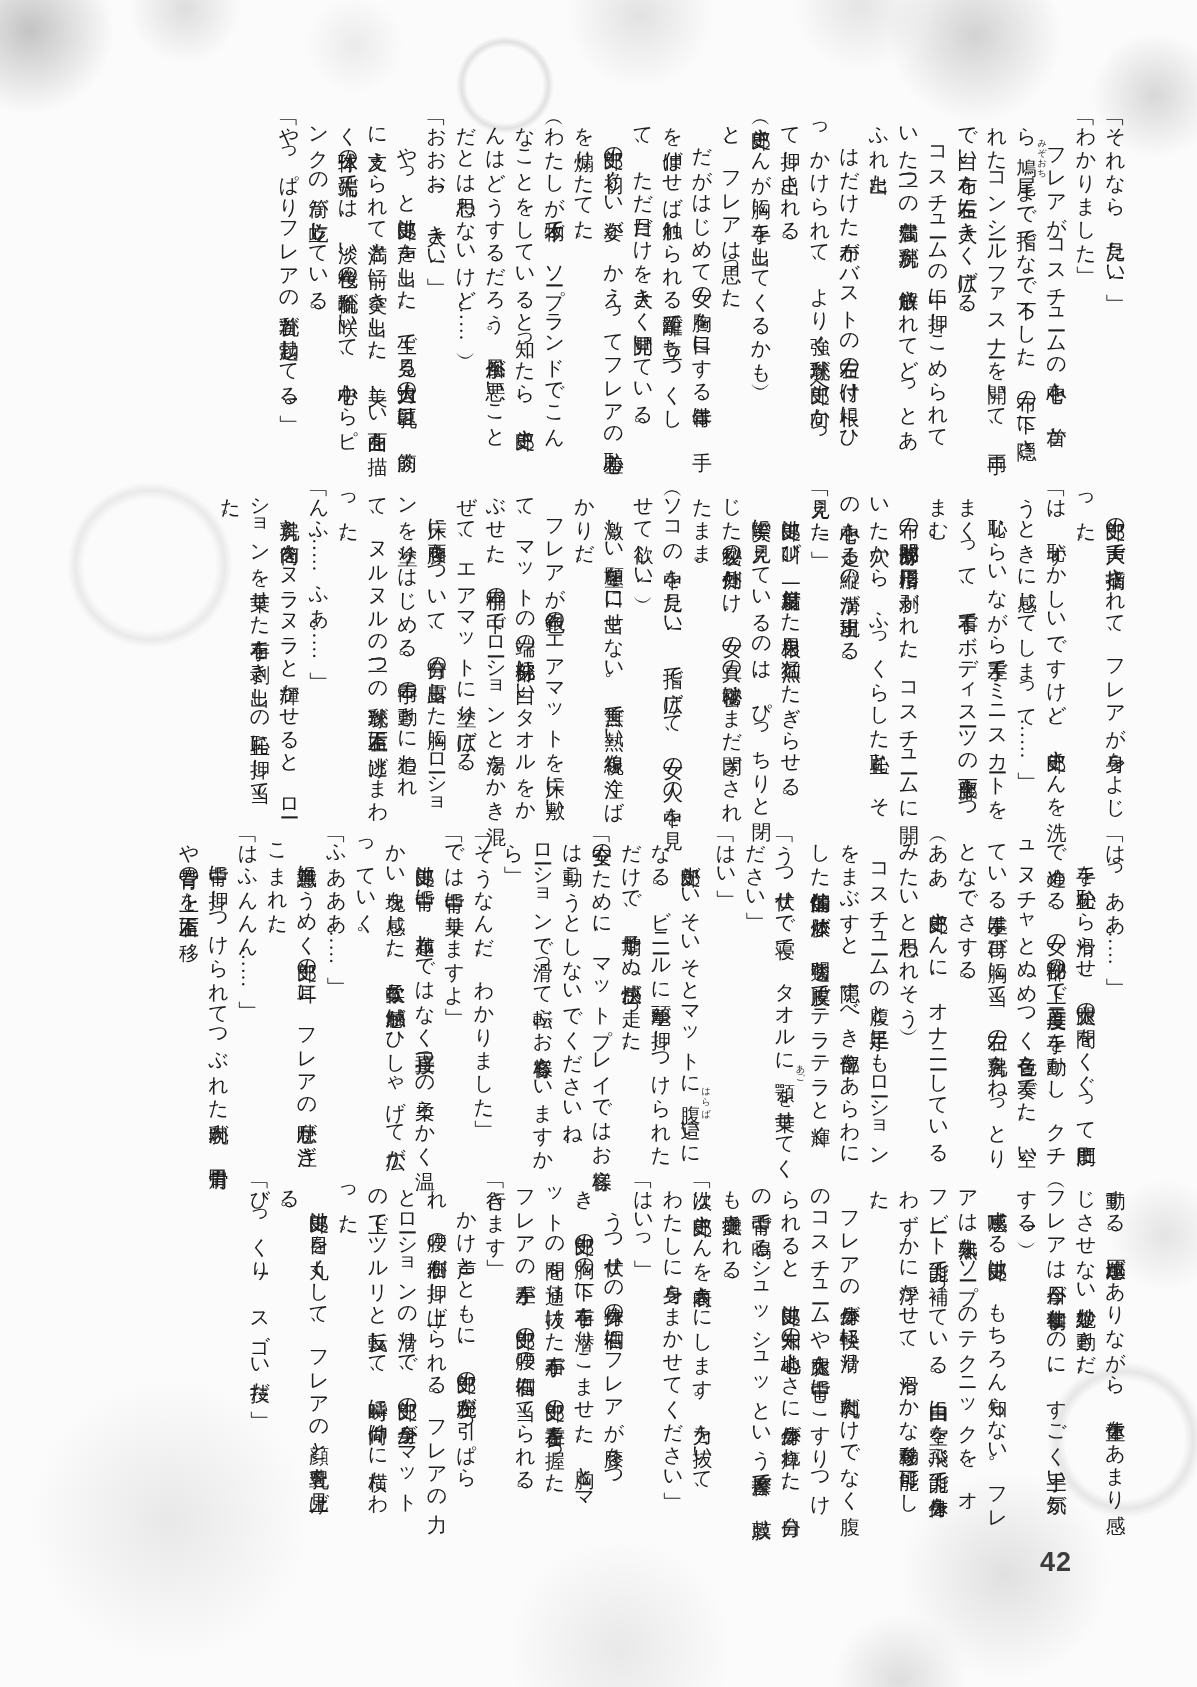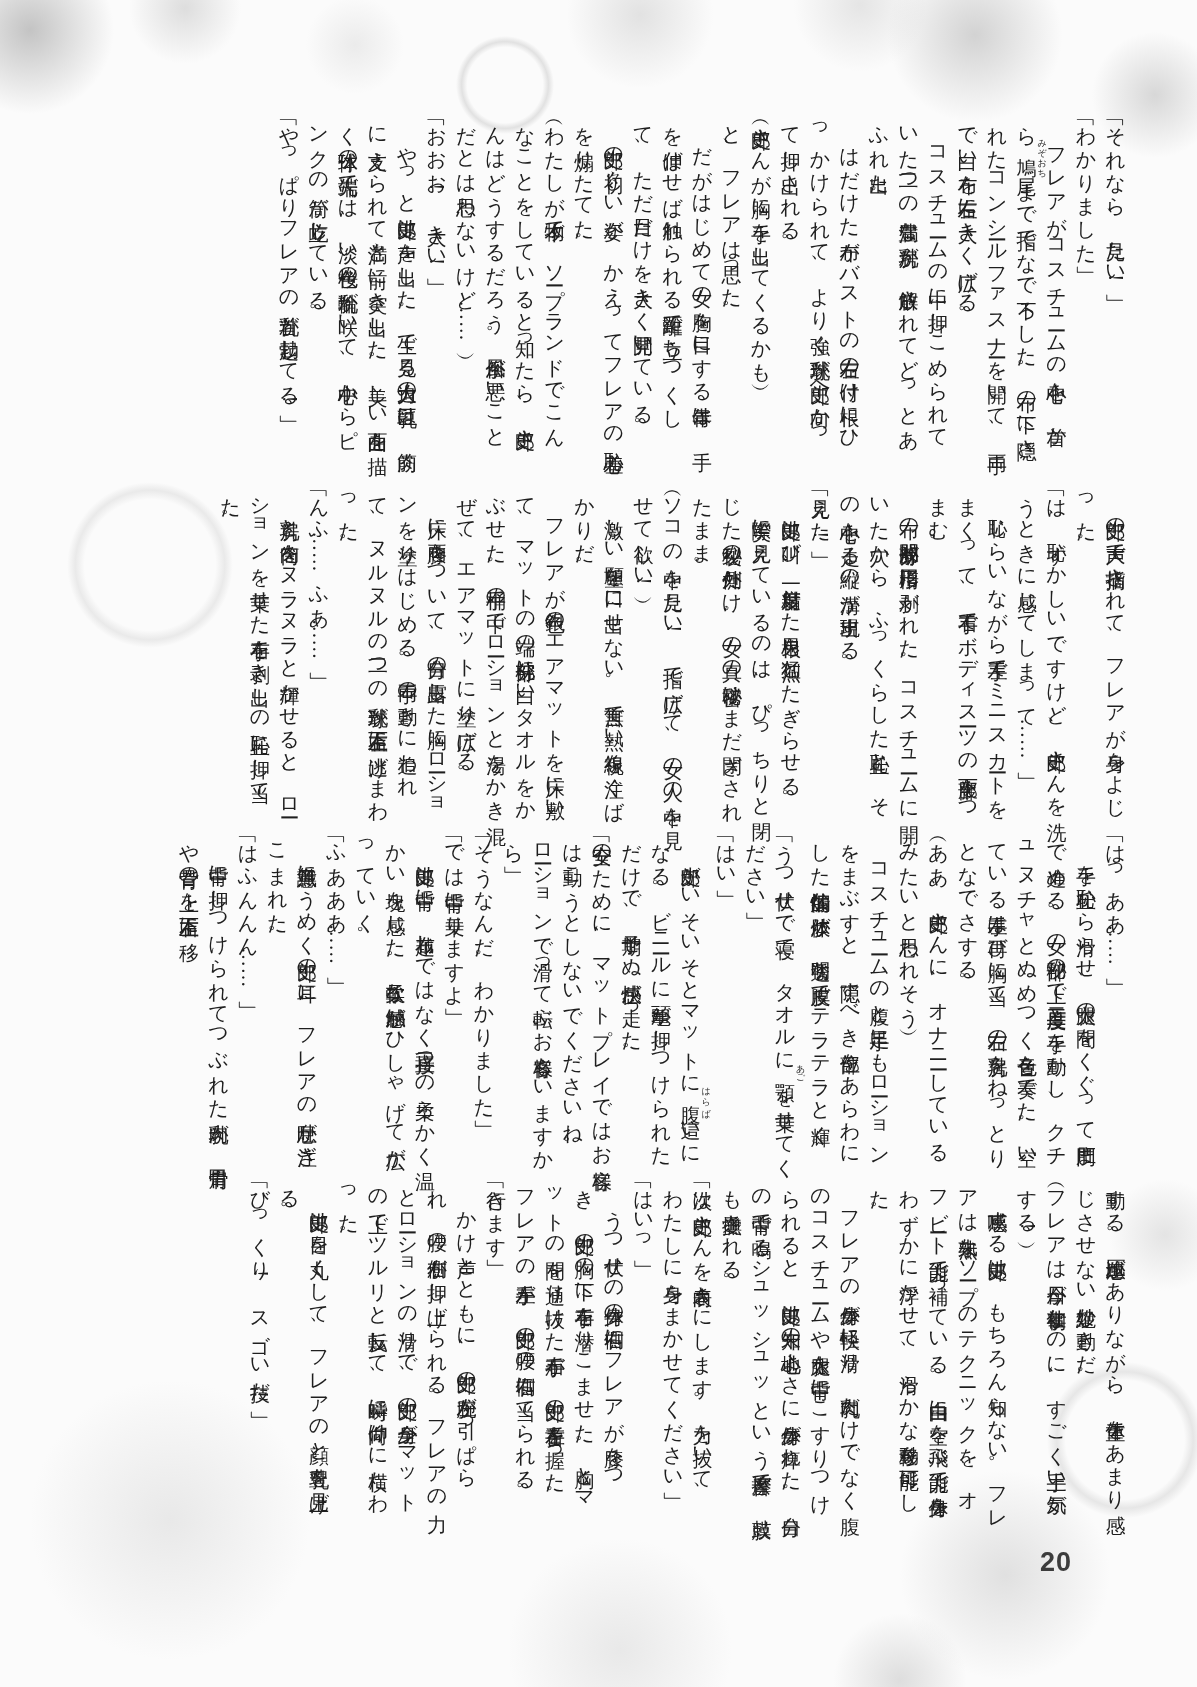--- a/index.html
+++ b/index.html
@@ -111,14 +111,14 @@
       <p>　フレアの身体が軽快に滑り、乳肉だけでなく腹のコスチュームや太腿を背中にこすりつけられると、史郎は未知の心地よさに身体が痺れた。自分の背中で鳴るシュッシュッという摩擦音で、鼓膜も愛撫される。</p>
       <p>「次は史郎さんを表向きにします。力を抜いて、わたしに身をまかせてください」</p>
       <p>「はいっ」</p>
       <p>　うつ伏せの身体の右側にフレアが膝をつき、史郎の胸の下に右手を潜りこませた。胸とマットの間を通り抜けた右手が、史郎の左手首を握った。フレアの左手が、史郎の腰の右側に当てられる。</p>
       <p>「行きます」</p>
       <p>　かけ声とともに、史郎の左腕が引っぱられ、腰の右側が押し上げられる。フレアの力とローションの滑りで、史郎の全身がマットの上でツルリと反転して、瞬時に仰向けに横たわった。</p>
       <p>　史郎は目を丸くして、フレアの顔と豊乳を見上げる。</p>
       <p>「びっくり!　スゴい技だ!」</p>
     </div>
 
-  <div class="page-number">20</div>
+  <div class="page-number">42</div>
 </div>
 
 </body></html>

